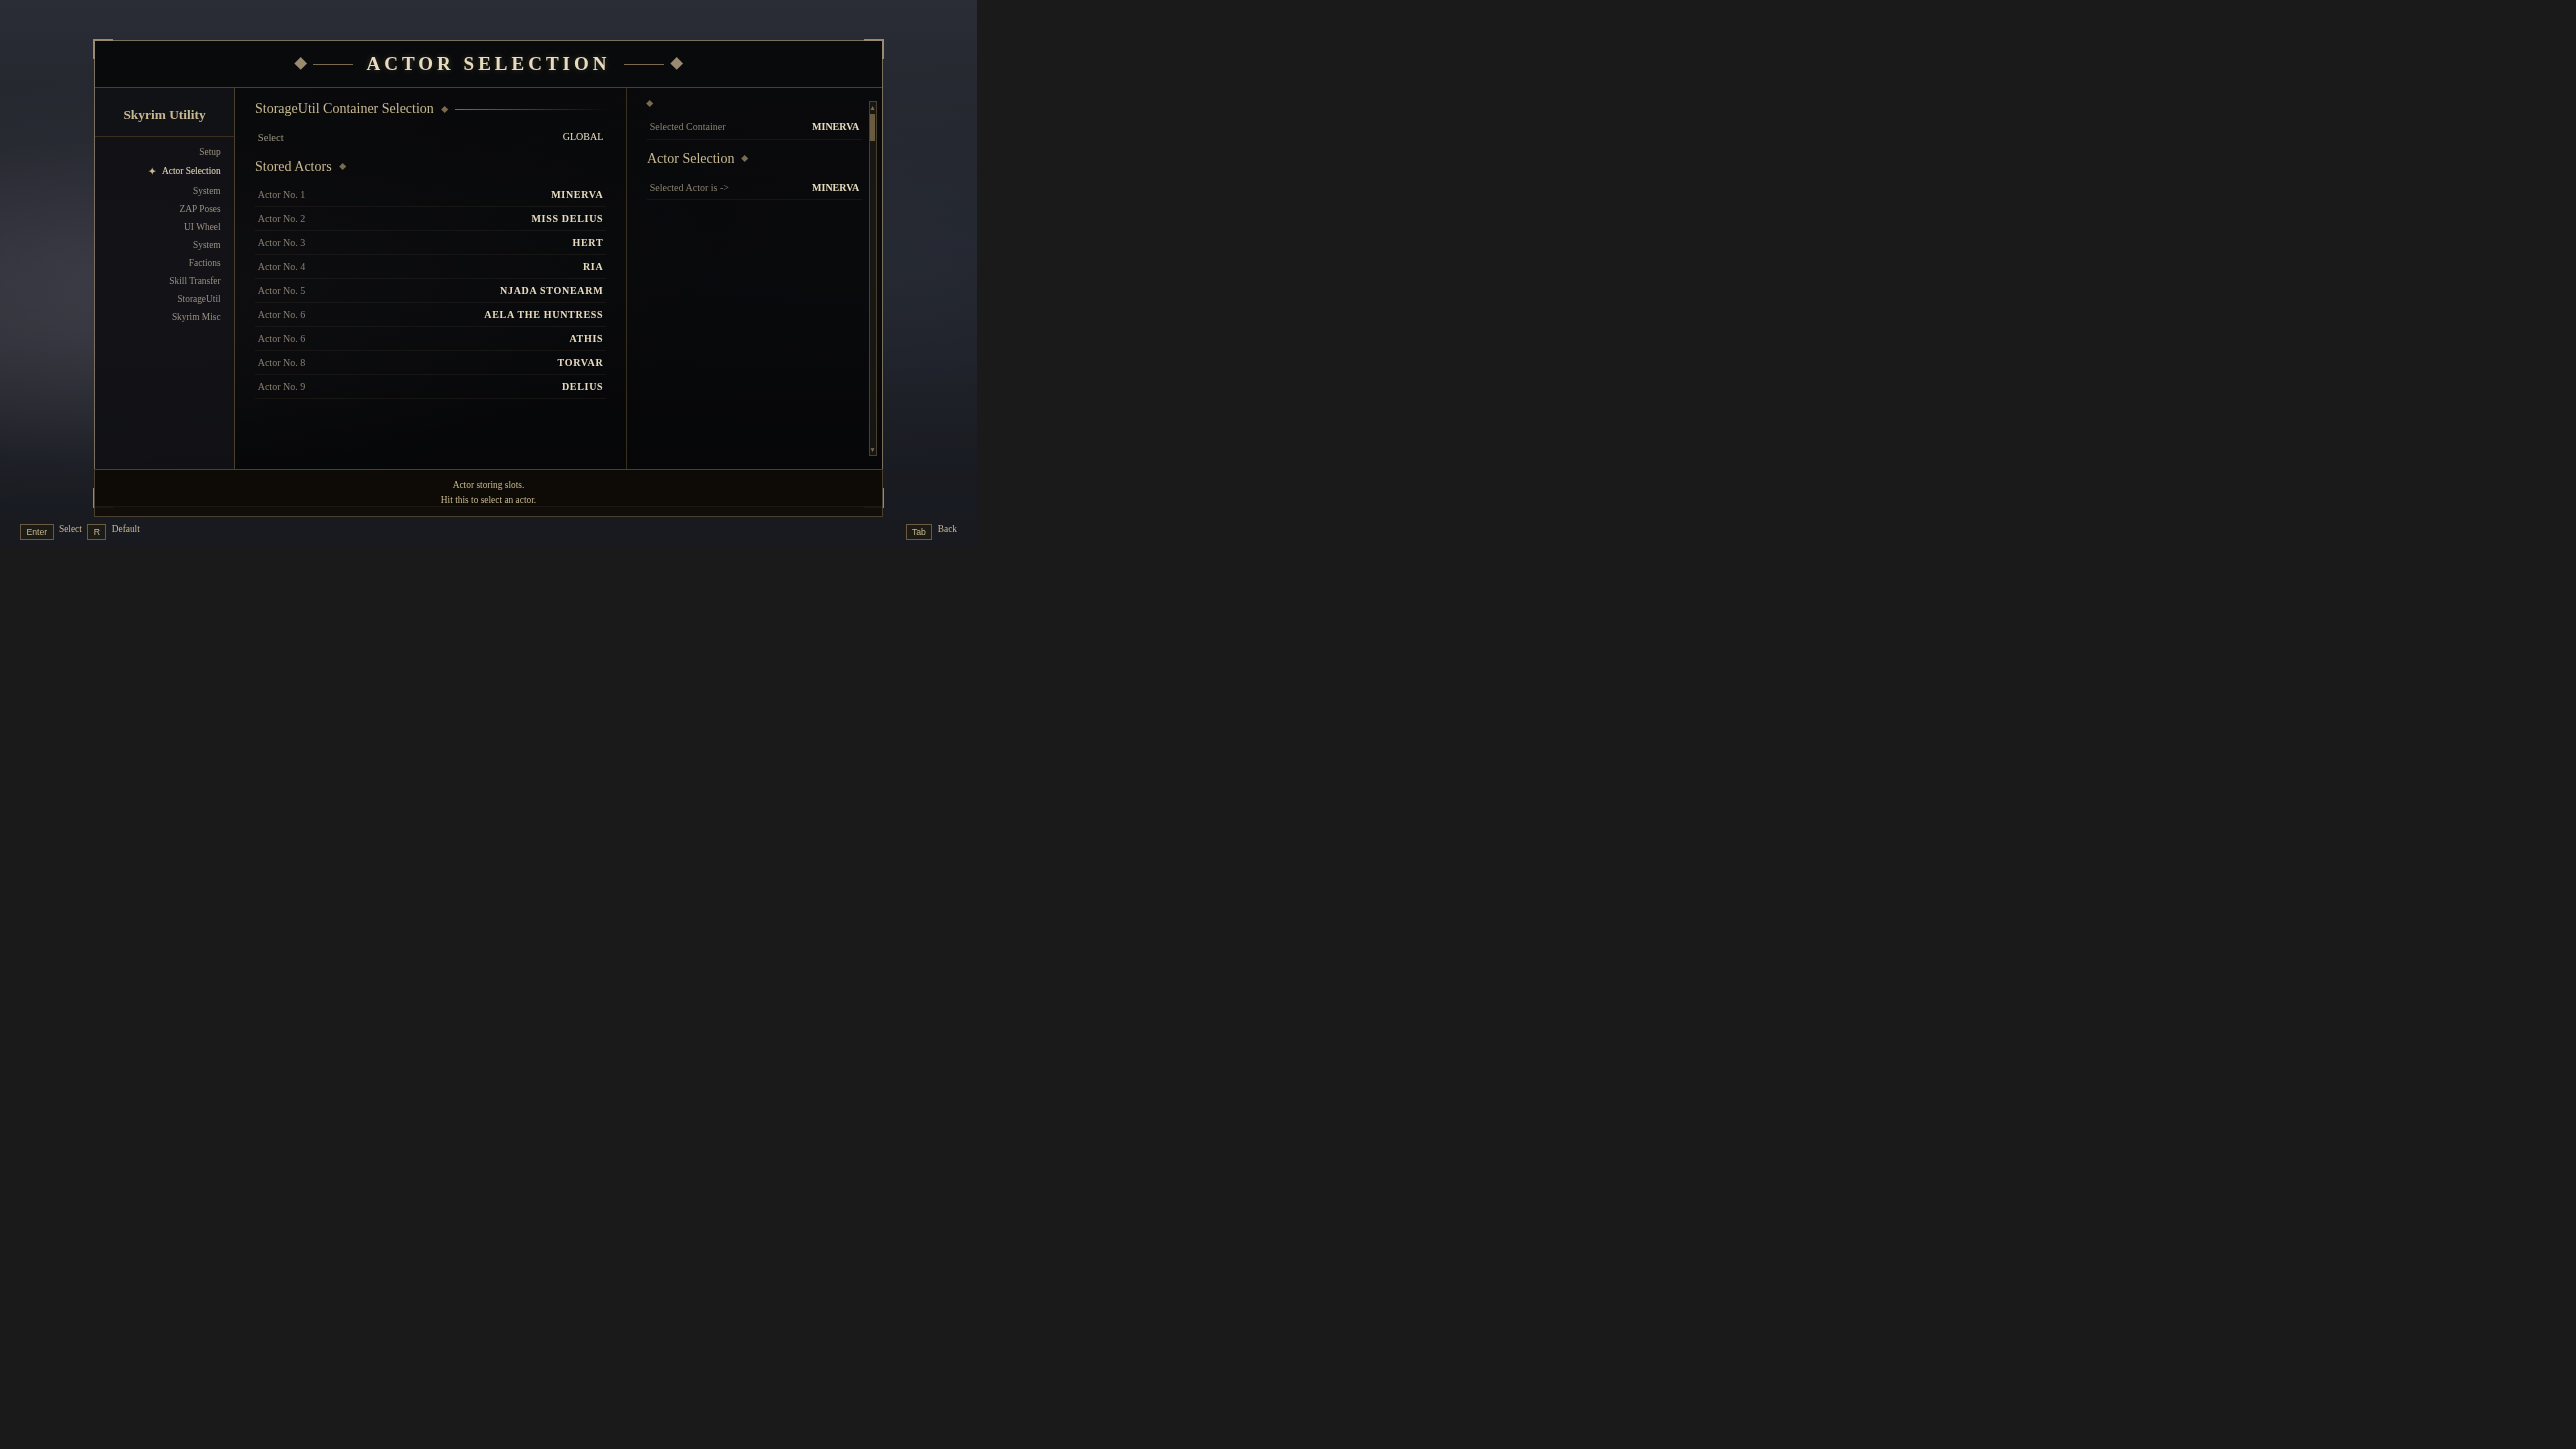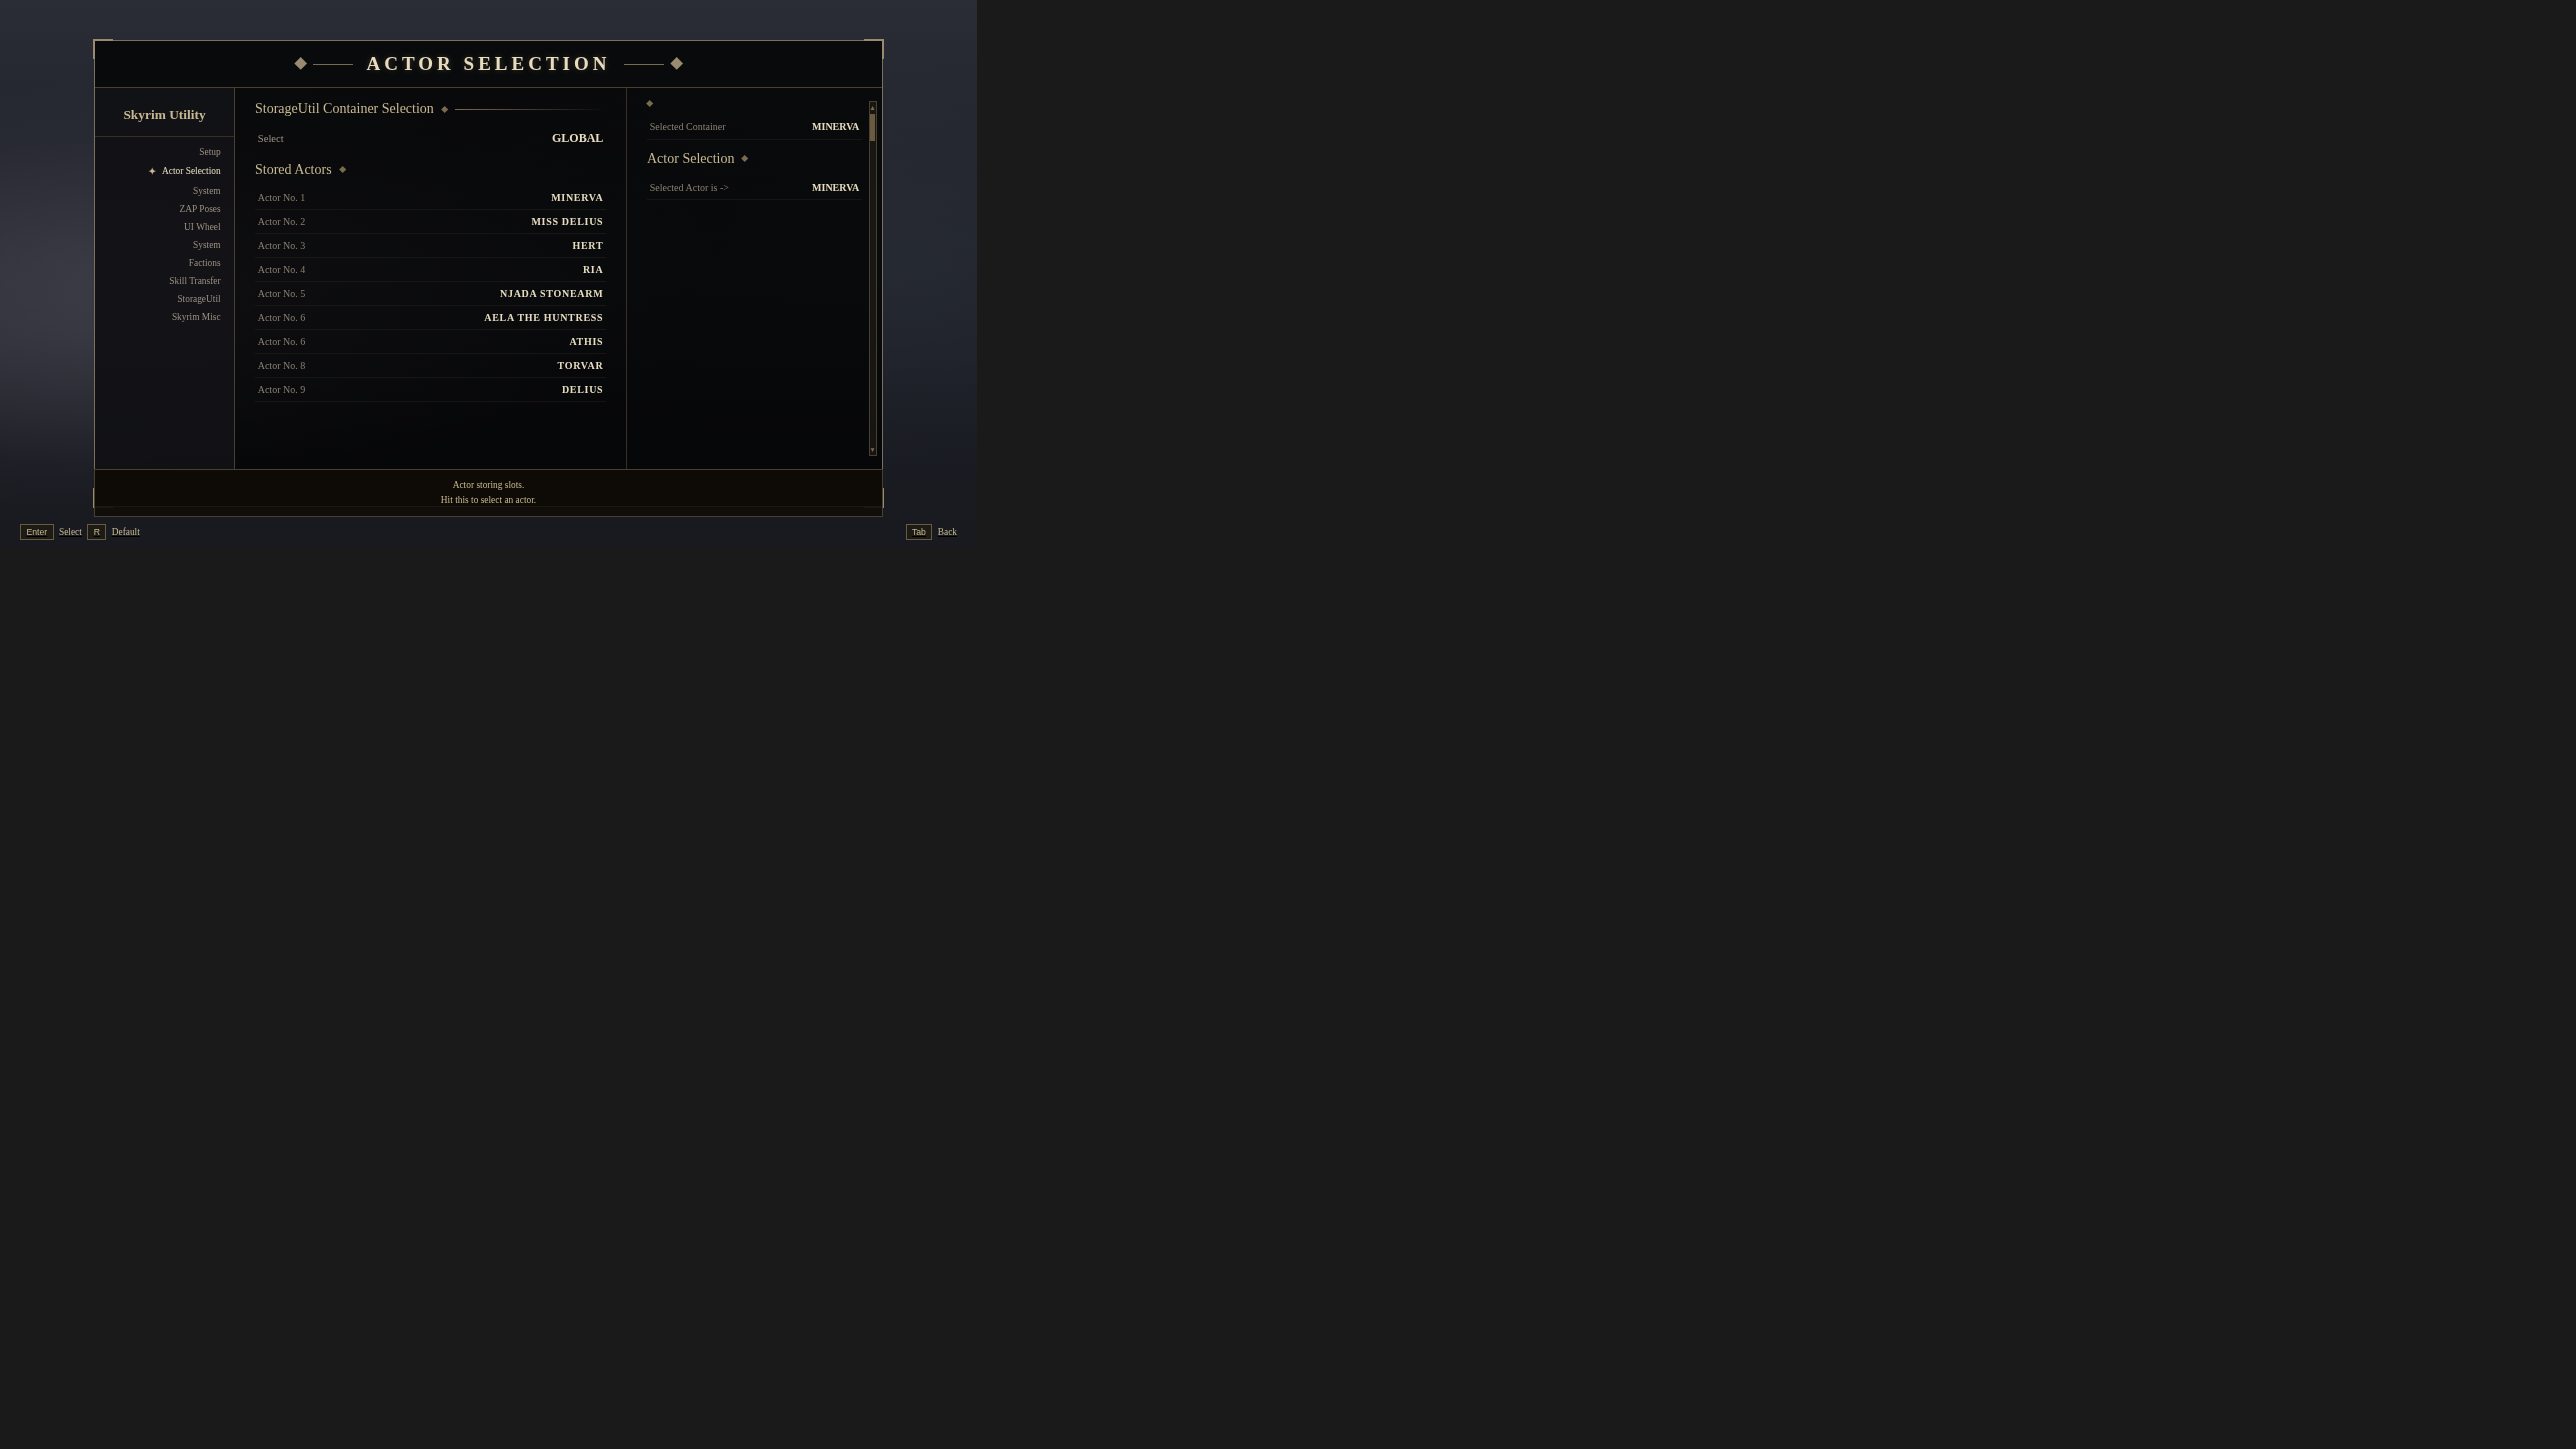--- a/index.html
+++ b/index.html
@@ -202,23 +202,23 @@
       padding: 5.4px 2.7px;
       margin-bottom: 10.7px;
     }
 
     .select-label {
       font-size: 10.7px;
       color: #9a9080;
     }
 
     .select-value {
-      font-size: 12px;
+      font-size: 10px;
       color: #e8dcc0;
-      font-weight: bold;
+      font-weight: normal;
     }
 
     
     .actor-item {
       display: flex;
       justify-content: space-between;
       align-items: center;
       padding: 6px 2.7px;
       cursor: pointer;
       border-bottom: 0.7px solid rgba(80,70,50,0.2);
@@ -327,23 +327,21 @@
       right: 0;
       display: flex;
       justify-content: space-between;
       align-items: center;
       padding: 0 20px;
       z-index: 12;
     }
 
     .control-group {
       display: flex;
-      align-items: center;
       gap: 5.4px;
-      text-decoration: underline;
     }
 
     .key-badge {
       background: rgba(30,28,20,0.9);
       border: 0.7px solid #6a5a40;
       color: #c8b890;
       font-size: 8.7px;
       padding: 2px 5.4px;
       font-family: sans-serif;
     }

